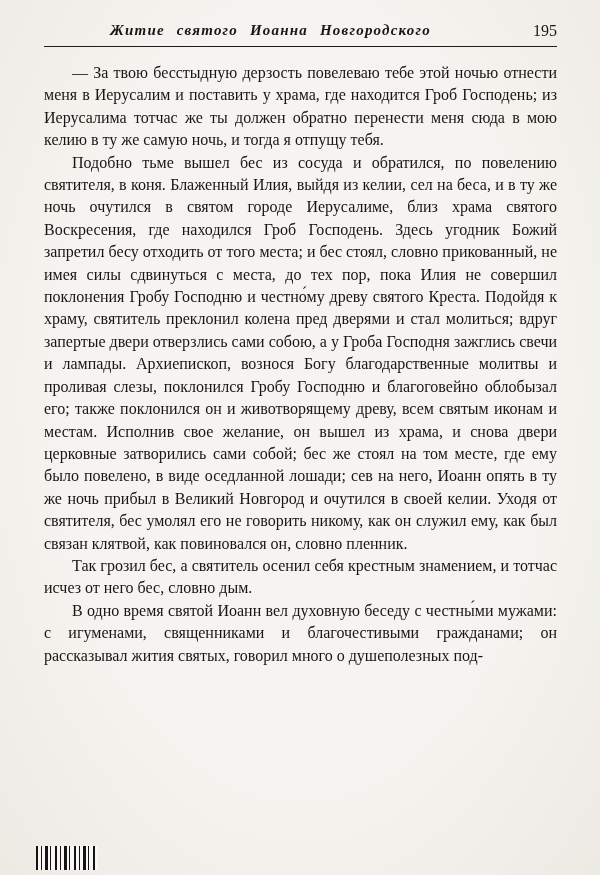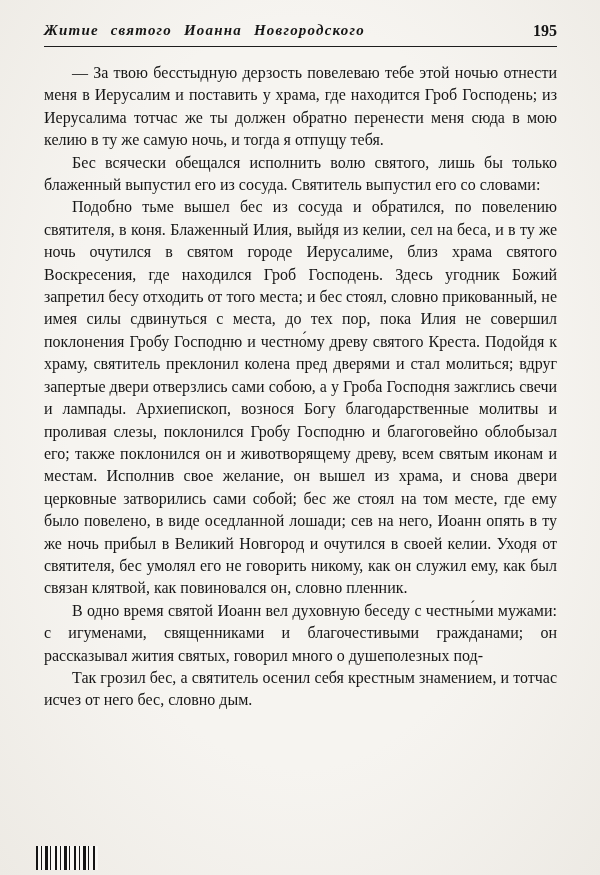--- a/index.html
+++ b/index.html
@@ -26,35 +26,35 @@
     left: 44px;
     right: 43px;
     height: 24px;
     border-bottom: 1.5px solid #1d1d1d;
   }
   .running-title {
     position: absolute;
     left: 0;
     right: 60px;
     top: 0;
-    text-align: left;
+    text-align: center;
     font-style: italic;
     font-weight: bold;
     font-size: 15px;
     letter-spacing: 1.2px;
     word-spacing: 7px;
     white-space: nowrap;
   }
   .page-number {
     position: absolute;
     right: 0;
     top: 0;
     font-size: 16px;
     font-style: normal;
-    font-weight: bold;
+    font-weight: normal;
   }
   
   .body-text {
     position: absolute;
     top: 62px;
     left: 44px;
     right: 43px;
     font-size: 16px;
     line-height: 22.4px;
     text-align: justify;
@@ -92,21 +92,20 @@
 
 <div class="page">
 
   <div class="header">
     <div class="running-title">Житие святого Иоанна Новгородского</div>
     <div class="page-number">195</div>
   </div>
 
   <div class="body-text">
     <p>— За твою бесстыдную дерзость повелеваю тебе этой ночью отнести меня в Иерусалим и поставить у храма, где находится Гроб Господень; из Иерусалима тотчас же ты должен обратно перенести меня сюда в мою келию в ту же самую ночь, и тогда я отпущу тебя.</p>
-    <p>Бес всячески обещался исполнить волю святого, лишь бы только блаженный выпустил его из сосуда. Святитель выпустил его со словами:</p>
     <p>Подобно тьме вышел бес из сосуда и обратился, по повелению святителя, в коня. Блаженный Илия, выйдя из келии, сел на беса, и в ту же ночь очутился в святом городе Иерусалиме, близ храма святого Воскресения, где находился Гроб Господень. Здесь угодник Божий запретил бесу отходить от того места; и бес стоял, словно прикованный, не имея силы сдвинуться с места, до тех пор, пока Илия не совершил поклонения Гробу Господню и честно́му древу святого Креста. Подойдя к храму, святитель преклонил колена пред дверями и стал молиться; вдруг запертые двери отверзлись сами собою, а у Гроба Господня зажглись свечи и лампады. Архиепископ, вознося Богу благодарственные молитвы и проливая слезы, поклонился Гробу Господню и благоговейно облобызал его; также поклонился он и животворящему древу, всем святым иконам и местам. Исполнив свое желание, он вышел из храма, и снова двери церковные затворились сами собой; бес же стоял на том месте, где ему было повелено, в виде оседланной лошади; сев на него, Иоанн опять в ту же ночь прибыл в Великий Новгород и очутился в своей келии. Уходя от святителя, бес умолял его не говорить никому, как он служил ему, как был связан клятвой, как повиновался он, словно пленник.</p>
+    <p>Так грозил бес, а святитель осенил себя крестным знамением, и тотчас исчез от него бес, словно дым.</p>
     <p>В одно время святой Иоанн вел духовную беседу с честны́ми мужами: с игуменами, священниками и благочестивыми гражданами; он рассказывал жития святых, говорил много о душеполезных под-</p>
-    <p>Так грозил бес, а святитель осенил себя крестным знамением, и тотчас исчез от него бес, словно дым.</p>
   </div>
 
   <div class="barcode"></div>
 
 </div>
 
 </body></html>

